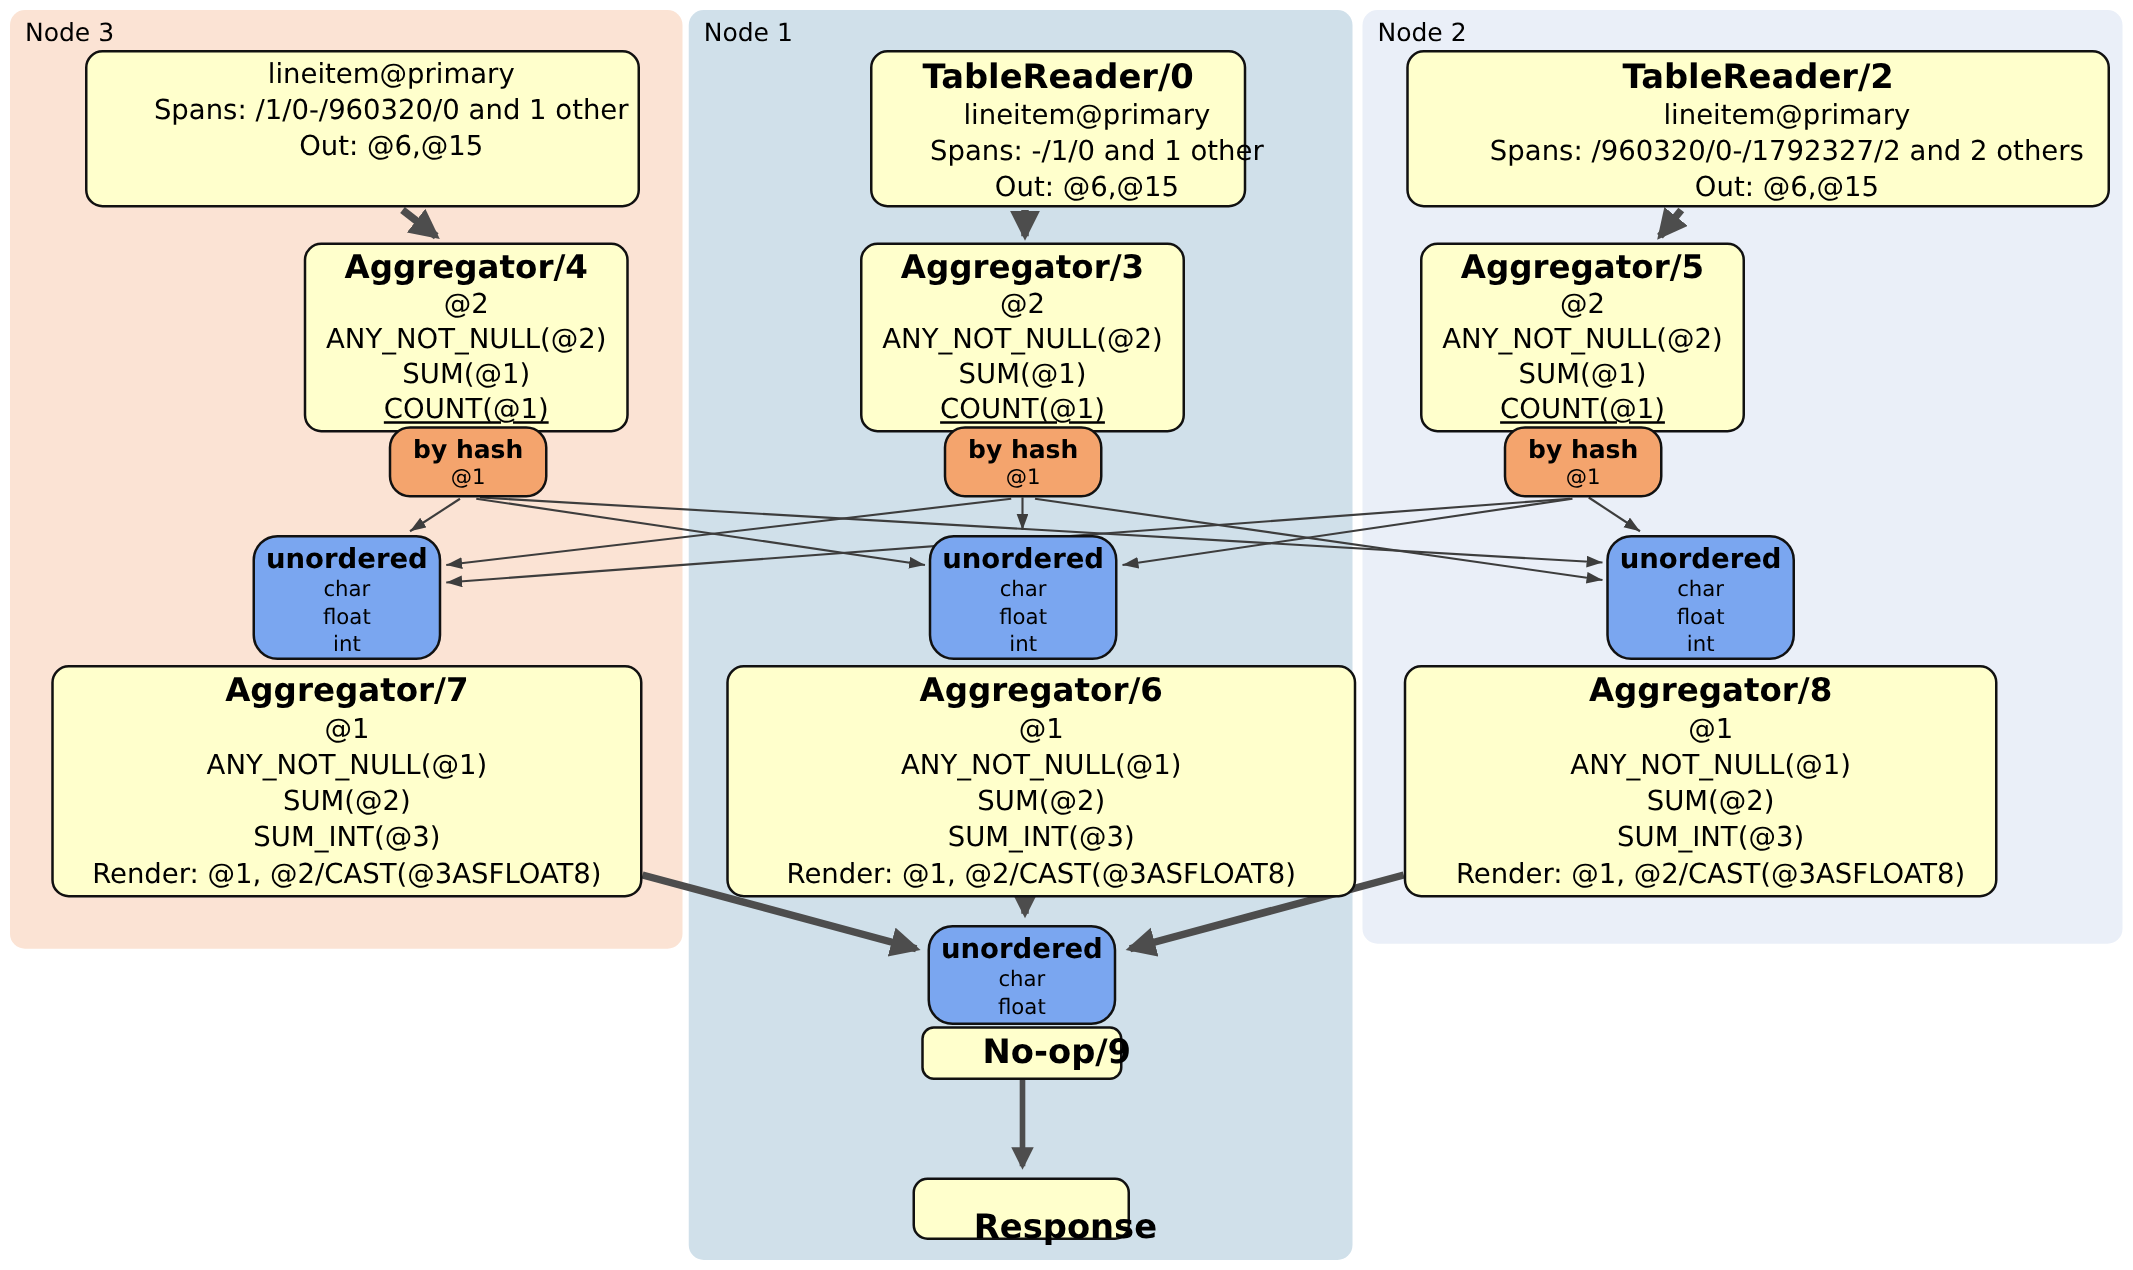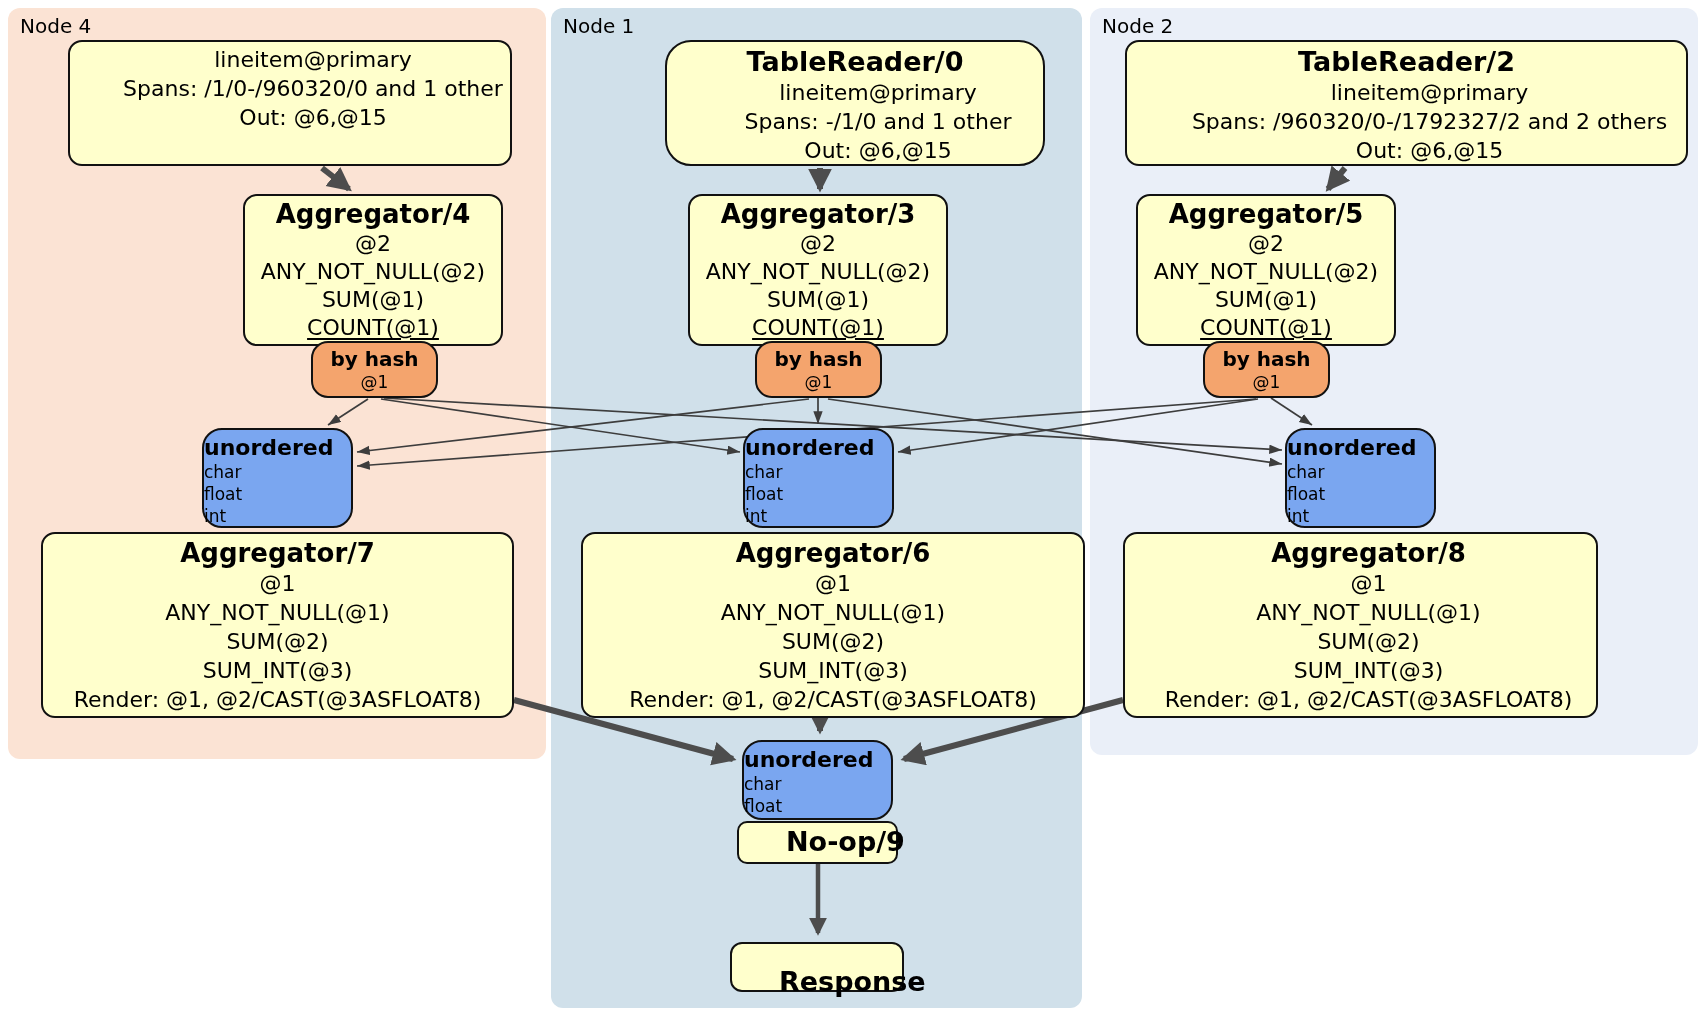--- a/index.html
+++ b/index.html
@@ -27,33 +27,33 @@
   .tr .d{line-height:29px;padding-left:46px;}
   .bigagg .t{line-height:32px;}
   .bigagg .d{line-height:29px;}
 
   .router{position:absolute;background:#f4a46d;border:2px solid #111;border-radius:17px;
           text-align:center;box-sizing:border-box;padding-top:3px;}
   .router .t{font-weight:bold;font-size:20px;line-height:26px;}
   .router .d{font-size:17px;line-height:21px;}
 
   .sync{position:absolute;background:#7aa6f0;border:2px solid #111;border-radius:20px;
-        box-sizing:border-box;padding-top:5px;}
+        text-align:center;box-sizing:border-box;padding-top:5px;}
   .sync .t{font-weight:bold;font-size:22px;line-height:26px;}
   .sync .d{font-size:17px;line-height:22px;}
 
   .single .t{font-size:27px;line-height:36px;margin-left:47px;}
 </style>
 </head>
 <body>
 
 <div id="canvas">
 
   <div class="region" id="region-node3">
-    <div class="region-label">Node 4</div>
+    <div class="region-label">Node 3</div>
   </div>
   <div class="region" id="region-node1">
     <div class="region-label">Node 1</div>
   </div>
   <div class="region" id="region-node2">
     <div class="region-label">Node 2</div>
   </div>
 
   <svg id="edges" width="1706" height="1016">
     <defs>
@@ -110,21 +110,21 @@
   </div>
   <div class="pbox bigagg" style="left:41px;top:532px;width:473px;height:186px;">
     <div class="t">Aggregator/7</div>
     <div class="d">@1</div>
     <div class="d">ANY_NOT_NULL(@1)</div>
     <div class="d">SUM(@2)</div>
     <div class="d">SUM_INT(@3)</div>
     <div class="d">Render: @1, @2/CAST(@3ASFLOAT8)</div>
   </div>
 
-  <div class="pbox tr" style="left:665px;top:40px;width:380px;height:126px;border-radius:26px;">
+  <div class="pbox tr" style="left:696px;top:40px;width:301px;height:126px;">
     <div class="t">TableReader/0</div>
     <div class="d">lineitem@primary</div>
     <div class="d">Spans: -/1/0 and 1 other</div>
     <div class="d">Out: @6,@15</div>
   </div>
   <div class="pbox" style="left:688px;top:194px;width:260px;height:152px;">
     <div class="t">Aggregator/3</div>
     <div class="d">@2</div>
     <div class="d">ANY_NOT_NULL(@2)</div>
     <div class="d">SUM(@1)</div>

